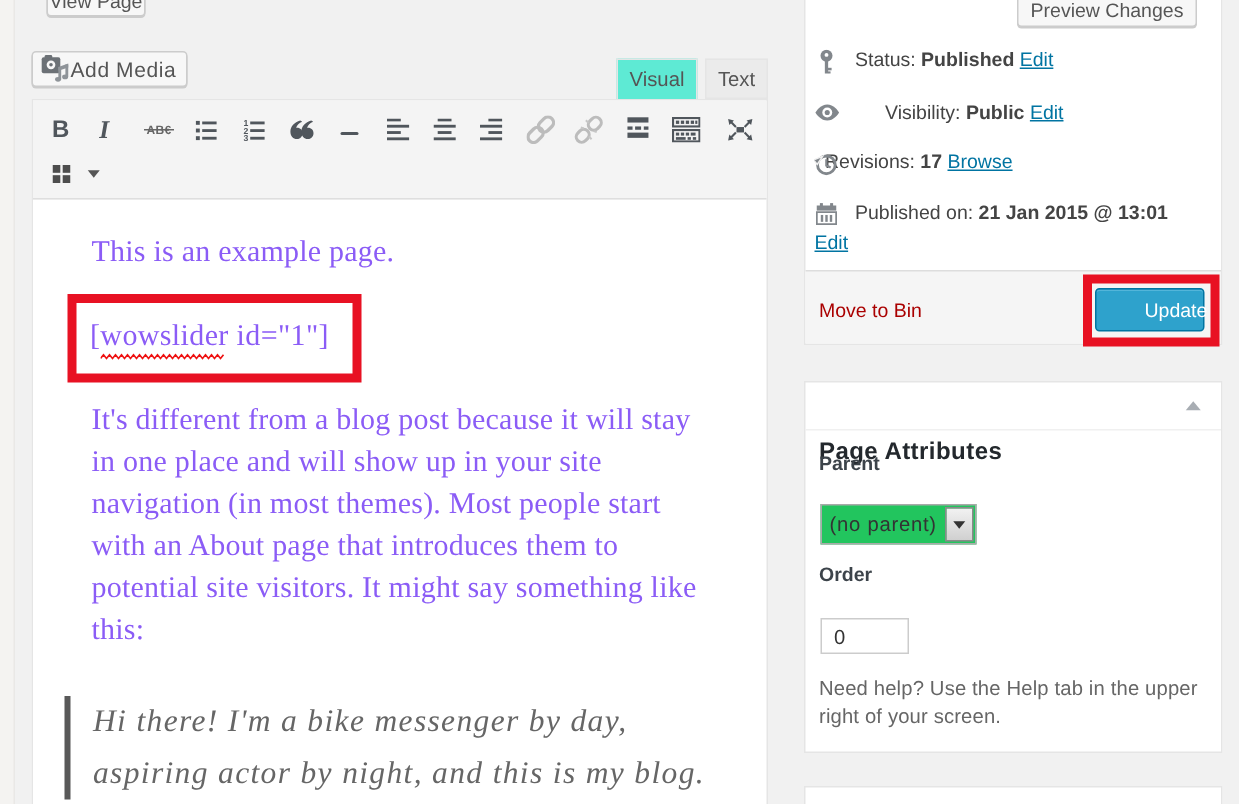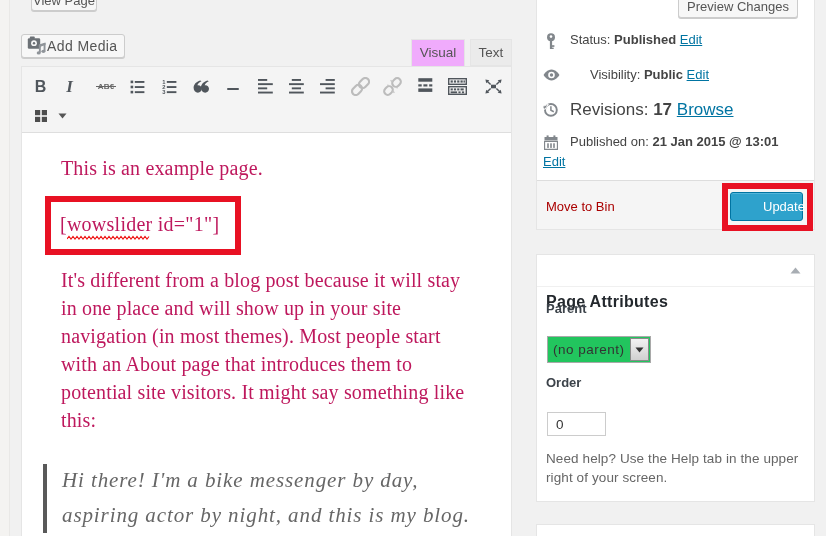--- a/index.html
+++ b/index.html
@@ -1,21 +1,21 @@
 <!DOCTYPE html>
 <html><head>
 <meta charset="utf-8">
 <style>
   html,body{margin:0;padding:0;}
   body{width:826px;height:536px;position:relative;overflow:hidden;background:#f1f1f1;
        font-family:"Liberation Sans",sans-serif;}
   .abs{position:absolute;}
   .btn{position:absolute;background:#f7f7f7;border:1px solid #ccc;border-radius:3px;
        box-shadow:0 1px 0 #ccc;color:#555;font-size:13px;box-sizing:border-box;}
-  .ed-serif{font-family:"Liberation Serif",serif;color:#be185d;}
+  .ed-serif{font-family:"Liberation Serif",serif;color:#8b5cf6;}
   a.wplink{color:#0074a2;}
   svg{display:block;}
 </style>
 </head>
 <body>
 
 <div class="abs" style="left:0;top:0;width:9px;height:536px;background:#f4f3f1;border-right:1px solid #e9e8e6;"></div>
 
 <div class="btn" style="left:31px;top:-17px;width:66px;height:28px;">
   <span style="position:absolute;left:0;top:8.5px;width:100%;text-align:center;">View Page</span>
@@ -33,21 +33,21 @@
     <g fill="#8f9499">
       <rect x="11.9" y="8.6" width="1.9" height="8.2"></rect>
       <ellipse cx="11.7" cy="16.9" rx="2" ry="1.6"></ellipse>
       <rect x="16.6" y="7" width="1.9" height="8.2"></rect>
       <ellipse cx="16.4" cy="15.3" rx="2" ry="1.6"></ellipse>
       <path d="M11.9,8.6 l6.6,-2.2 l0,2.6 l-6.6,2.2 z"></path>
     </g>
   </svg>
 </div>
 
-<div class="abs" style="left:411px;top:39px;width:54px;height:28px;background:#f0abfc;
+<div class="abs" style="left:411px;top:39px;width:54px;height:28px;background:#5eead4;
      border:1px solid #e5e5e5;border-bottom:none;box-sizing:border-box;color:#555;
      font-size:13.5px;text-align:center;line-height:26px;">Visual</div>
 <div class="abs" style="left:470px;top:39px;width:42px;height:27px;background:#ebebeb;
      border:1px solid #e5e5e5;box-sizing:border-box;color:#555;
      font-size:13.5px;text-align:center;line-height:25px;">Text</div>
 
 <div class="abs" style="left:21px;top:66px;width:491px;height:471px;background:#fff;
      border:1px solid #e5e5e5;box-sizing:border-box;"></div>
 
 <div class="abs" style="left:22px;top:67px;width:489px;height:66px;background:#f4f4f4;
@@ -207,21 +207,21 @@
 aspiring actor by night, and this is my blog.</div>
 
 <div class="abs" style="left:536px;top:-30px;width:279px;height:260px;background:#fff;border:1px solid #e5e5e5;box-sizing:border-box;"></div>
 
 <div class="btn" style="left:678px;top:-10px;width:120px;height:28px;text-align:center;">
   <span style="position:absolute;left:0;top:7.5px;width:100%;">Preview Changes</span>
 </div>
 
 <div class="abs" style="left:570px;top:32px;font-size:13px;color:#444;">Status: <b>Published</b> <a class="wplink" href="#">Edit</a></div>
 <div class="abs" style="left:570px;top:66.5px;font-size:13px;color:#444;margin-left:20px;">Visibility: <b>Public</b> <a class="wplink" href="#">Edit</a></div>
-<div class="abs" style="left:570px;top:100px;font-size:17px;color:#444;">Revisions: <b>17</b> <a class="wplink" href="#">Browse</a></div>
+<div class="abs" style="left:550px;top:100px;font-size:13px;color:#444;">Revisions: <b>17</b> <a class="wplink" href="#">Browse</a></div>
 <div class="abs" style="left:570px;top:134px;font-size:13px;color:#444;">Published on: <b>21 Jan 2015 @ 13:01</b></div>
 <div class="abs" style="left:543px;top:154px;font-size:13px;"><a class="wplink" href="#">Edit</a></div>
 
 <svg class="abs" style="left:545px;top:33px;" width="12" height="17" viewBox="0 0 12 17">
  <g fill="#82878c">
       <circle cx="6" cy="4.2" r="4"></circle>
       <circle cx="6" cy="3.6" r="1.3" fill="#fff"></circle>
  <rect x="4.9" y="7.5" width="2.2" height="8.5"></rect>
       <rect x="7" y="12.2" width="2.4" height="1.7"></rect>
       <rect x="7" y="14.6" width="1.7" height="1.4"></rect>

